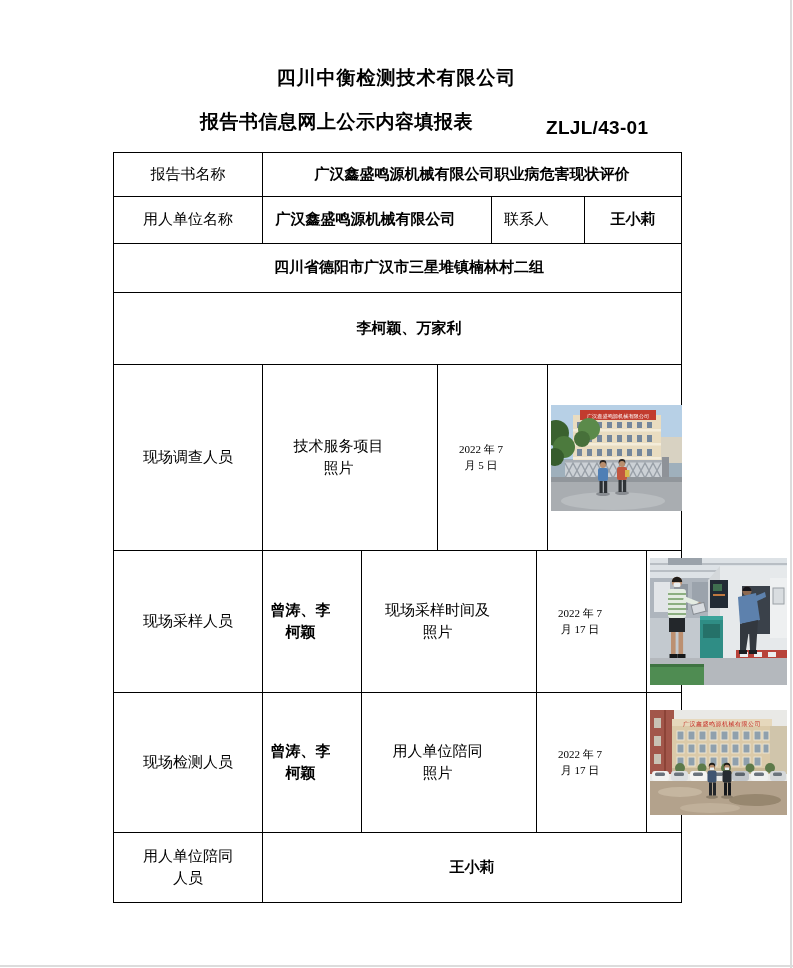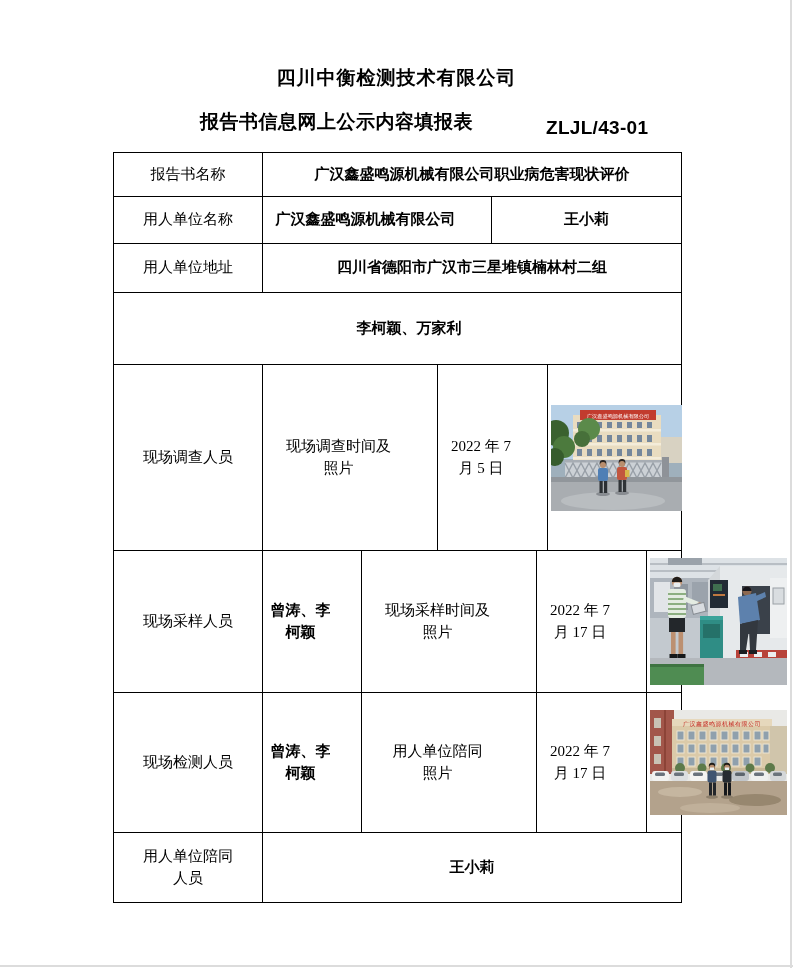--- a/index.html
+++ b/index.html
@@ -29,56 +29,56 @@
   .grow{flex:1 1 auto;}
   
   .r1{height:43px;} .r2{height:46px;} .r3{height:48px;} .r4{height:71px;}
   .r5{height:185px;} .r6{height:141px;} .r7{height:139px;} .r8{height:69px;}
   
   .w-label{flex:0 0 102px;}
   .w-name2{flex:0 0 206px;}     
   .w-contact{flex:0 0 70px;}    
   .w-persons{flex:0 0 76px;}    
   .w-desc{flex:0 0 152px;}      
-  .w-date{flex:0 0 87px;font-size:15px;}
+  .w-date{flex:0 0 87px;font-size:11px;}
   .photo{display:block;}
 </style>
 </head>
 <body>
 
 <div class="page">
   <div class="title-company">四川中衡检测技术有限公司</div>
   <div class="title-form">报告书信息网上公示内容填报表</div>
   <div class="form-code">ZLJL/43-01</div>
 
   <div class="tbl">
 
     <div class="row r1">
       <div class="c w-label">报告书名称</div>
       <div class="c grow bold">广汉鑫盛鸣源机械有限公司职业病危害现状评价</div>
     </div>
 
     <div class="row r2">
       <div class="c w-label">用人单位名称</div>
       <div class="c w-name2 bold">广汉鑫盛鸣源机械有限公司</div>
+      <div class="c w-contact">联系人</div>
       <div class="c grow bold">王小莉</div>
     </div>
 
     <div class="row r3">
-      <div class="c w-label">用人单位地址</div>
       <div class="c grow bold">四川省德阳市广汉市三星堆镇楠林村二组</div>
     </div>
 
     <div class="row r4">
       <div class="c grow bold">李柯颖、万家利</div>
     </div>
 
     <div class="row r5">
       <div class="c w-label">现场调查人员</div>
-      <div class="c w-desc">现场调查时间及
+      <div class="c w-desc">技术服务项目
 照片</div>
       <div class="c w-date">2022 年 7
 月 5 日</div>
       <div class="c grow">
         
         <svg class="photo" width="131" height="106" viewBox="0 0 131 106">
           <rect width="131" height="106" fill="#9fb0bc"></rect>
           <rect width="131" height="54" fill="#b7d0e6"></rect>
           <rect x="106" y="32" width="25" height="26" fill="#d8d2c2"></rect>
           <g>

